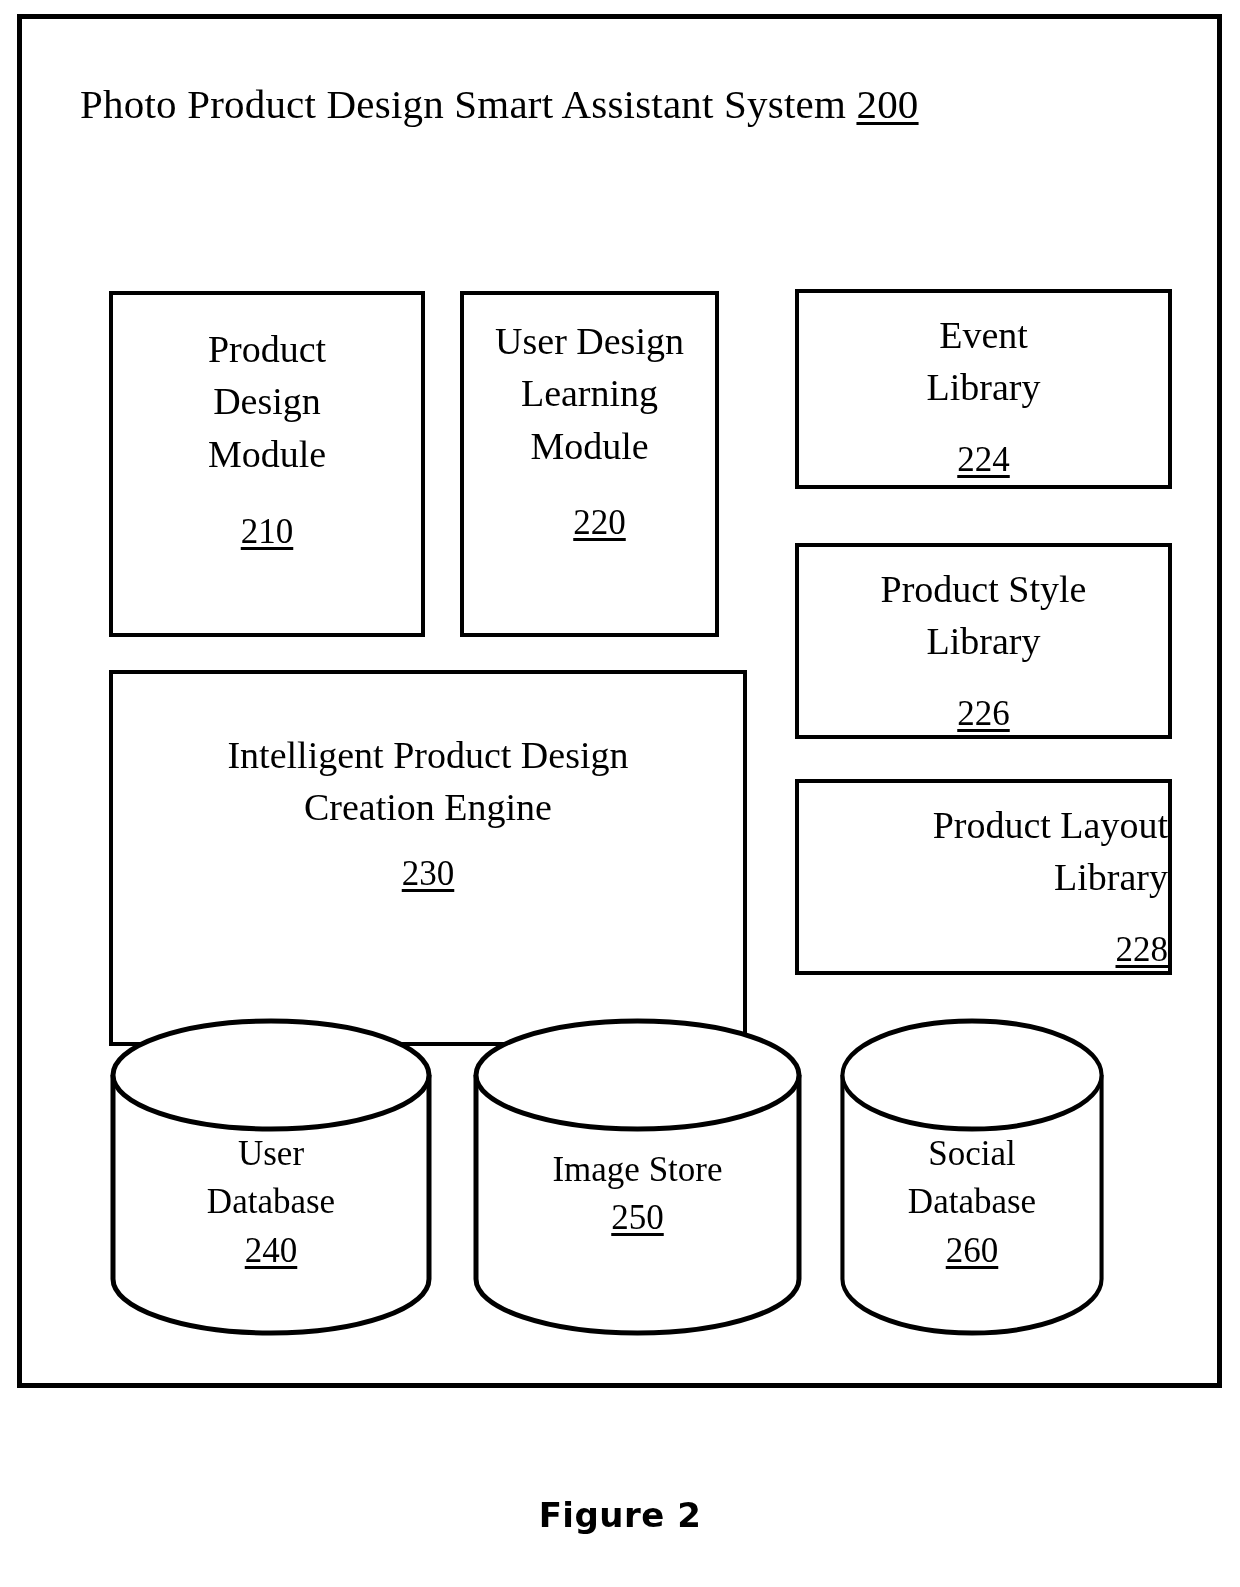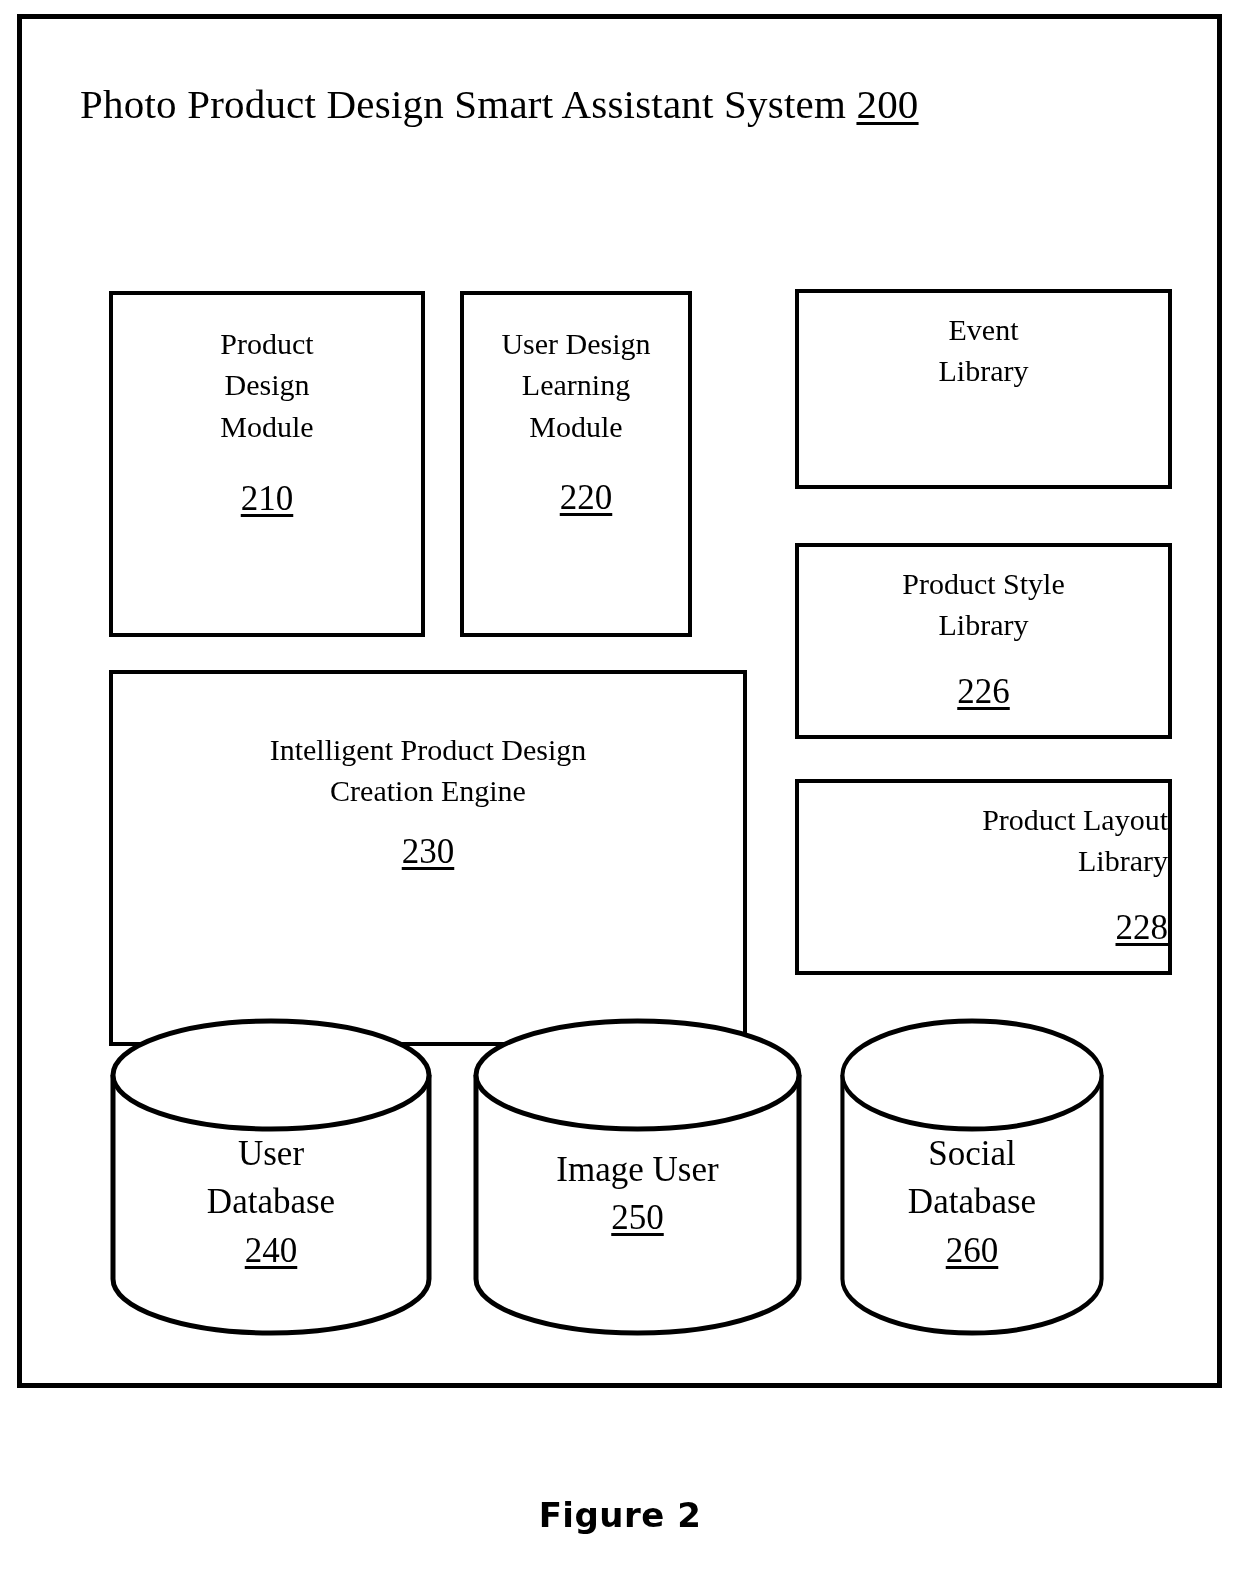--- a/index.html
+++ b/index.html
@@ -49,43 +49,43 @@
   
   .module-box {
     position: absolute;
     border: 4px solid #000000;
     box-sizing: border-box;
     background: #ffffff;
     text-align: center;
   }
   .module-box .box-label {
     display: block;
-    font-size: 30px;
+    font-size: 38px;
     line-height: 1.38;
     white-space: pre-line;
   }
   .module-box .box-ref {
     display: block;
     font-size: 35px;
     line-height: 1.38;
     text-decoration: underline;
     text-underline-offset: 4px;
     text-decoration-thickness: 2.5px;
   }
 
   
   #box-product-design-module {
     left: 87px;  top: 272px;  width: 316px; height: 346px;
     padding-top: 28px;
   }
   #box-product-design-module .box-ref { margin-top: 28px; }
 
   #box-user-design-learning-module {
-    left: 438px; top: 272px;  width: 232px; height: 346px;
-    padding-top: 28px;
+    left: 438px; top: 272px;  width: 259px; height: 346px;
+    padding-top: 20px;
   }
   #box-user-design-learning-module .box-ref { margin-top: 27px; margin-left: 20px; }
 
   #box-engine {
     left: 87px;  top: 651px;  width: 638px; height: 376px;
     padding-top: 55px;
   }
   #box-engine .box-ref { margin-top: 16px; }
 
   #box-event-library {
@@ -183,20 +183,21 @@
 
   <div class="module-box" id="box-engine">
     <span class="box-label">Intelligent Product Design
 Creation Engine</span>
     <span class="box-ref">230</span>
   </div>
 
   <div class="module-box" id="box-event-library">
     <span class="box-label">Event
 Library</span>
+    <span class="box-ref">224</span>
   </div>
 
   <div class="module-box" id="box-product-style-library">
     <span class="box-label">Product Style
 Library</span>
     <span class="box-ref">226</span>
   </div>
 
   <div class="module-box" id="box-product-layout-library">
     <span class="box-label">Product Layout
@@ -219,21 +220,21 @@
   </div>
 
   <div class="cylinder" id="cyl-image-store">
     <svg viewBox="0 0 329 318" preserveAspectRatio="none">
       <path d="M3 57 L3 261" fill="none" stroke="#000" stroke-width="5"></path>
       <path d="M326 57 L326 261" fill="none" stroke="#000" stroke-width="5"></path>
       <ellipse cx="164.5" cy="57" rx="161.5" ry="54" fill="#ffffff" stroke="#000" stroke-width="5"></ellipse>
       <path d="M3 261 A161.5 54 0 0 0 326 261" fill="none" stroke="#000" stroke-width="5"></path>
     </svg>
     <div class="cyl-text">
-      <span class="cyl-label">Image User</span>
+      <span class="cyl-label">Image Store</span>
       <span class="cyl-ref">250</span>
     </div>
   </div>
 
   <div class="cylinder" id="cyl-social-database">
     <svg viewBox="0 0 324 318" preserveAspectRatio="none">
       <path d="M3 57 L3 261" fill="none" stroke="#000" stroke-width="5"></path>
       <path d="M321 57 L321 261" fill="none" stroke="#000" stroke-width="5"></path>
       <ellipse cx="162" cy="57" rx="159" ry="54" fill="#ffffff" stroke="#000" stroke-width="5"></ellipse>
       <path d="M3 261 A159 54 0 0 0 321 261" fill="none" stroke="#000" stroke-width="5"></path>

